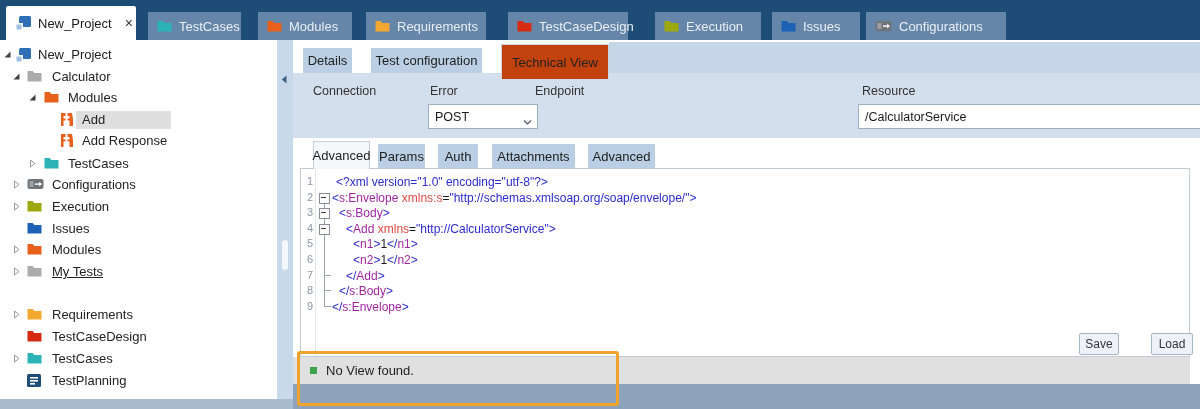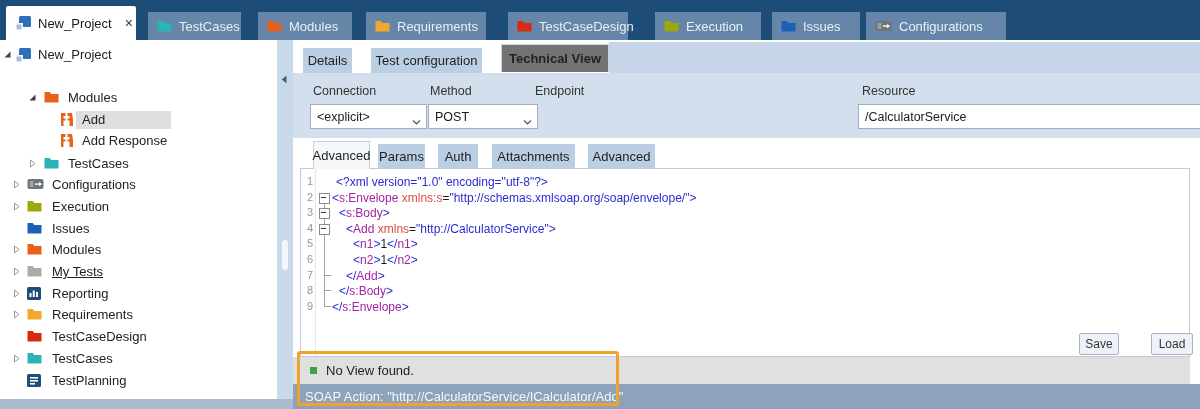--- a/index.html
+++ b/index.html
@@ -28,21 +28,21 @@
   .splitter{left:277px;top:40px;width:16px;height:359px;background:#C8D9E9;}
   .split-arrow{left:281px;top:70px;}
   .split-thumb{left:282px;top:240px;width:6px;height:30px;background:#F3F7FB;border-radius:3px;}
   .bottomleft{left:0;top:399px;width:293px;height:10px;background:#A9BCCF;}
 
   
   .mainbg{left:293px;top:40px;width:907px;height:369px;background:#fff;}
   .tabfill{left:609px;top:42px;width:591px;height:31px;background:#C6D5E7;}
   .dtab{position:absolute;display:flex;align-items:center;justify-content:center;font-size:13px;color:#222;box-sizing:border-box;}
   .dtab.inactive{top:48px;height:25px;background:#BACFE3;}
-  .dtab.active{top:44px;height:28px;background:#737373;border:1px solid #CBD5E1;border-bottom:none;z-index:2;font-weight:bold;}
+  .dtab.active{top:44px;height:35px;background:#c2410c;border:1px solid #CBD5E1;border-bottom:none;z-index:2;}
 
   .band{left:293px;top:73px;width:907px;height:65px;background:#D3DFEC;}
   .flabel{position:absolute;top:84px;font-size:12.5px;color:#333;}
   .fbox{position:absolute;top:104px;height:23px;background:#fff;border:1px solid #9FAEC0;font-size:12.5px;color:#1A1A1A;display:flex;align-items:center;padding:0 6px;white-space:nowrap;overflow:hidden;}
   .fbox .chev{position:absolute;right:5px;top:9px;}
 
   .ptab{position:absolute;display:flex;align-items:center;justify-content:center;font-size:13px;color:#222;box-sizing:border-box;}
   .ptab.inactive{top:144px;height:25px;background:#BACFE3;}
   .ptab.active{top:141px;height:28px;background:#F5F8FB;border:1px solid #C6D0DC;border-bottom:none;z-index:2;}
 
@@ -155,20 +155,33 @@
           </svg>
         </span>
         <span class="ticon" style="left: 15px;">
           <svg width="16" height="15" viewBox="0 0 16 15">
             <rect x="4" y="0" width="12" height="11" rx="1.5" fill="#2E6FB8"></rect>
             <rect x="0.75" y="7.75" width="6.5" height="6.5" fill="#9FC0DF" stroke="#FFFFFF" stroke-width="1.5"></rect>
           </svg>
         </span>
         <span class="lbl" style="left: 38px;">New_Project</span>
       </div>
+      <div class="trow" style="top: 25.7px;">
+        <span class="exp" style="left: 12px;">
+          <svg width="9" height="9">
+            <path d="M7.5 1.5 V7.5 H1.5 Z" fill="#404040"></path>
+          </svg>
+        </span>
+        <span class="ticon" style="left: 27px;">
+          <svg width="15" height="12" viewBox="0 0 15 12">
+            <path d="M0.5 1 h5.2 l1.6 2 h7.2 v8.5 h-14 z" fill="#ABABAB"></path>
+          </svg>
+        </span>
+        <span class="lbl" style="left: 52px;">Calculator</span>
+      </div>
       <div class="trow" style="top: 47.4px;">
         <span class="exp" style="left: 28px;">
           <svg width="9" height="9">
             <path d="M7.5 1.5 V7.5 H1.5 Z" fill="#404040"></path>
           </svg>
         </span>
         <span class="ticon" style="left: 44px;">
           <svg width="15" height="12" viewBox="0 0 15 12">
             <path d="M0.5 1 h5.2 l1.6 2 h7.2 v8.5 h-14 z" fill="#E8611A"></path>
           </svg>
@@ -263,36 +276,20 @@
             <path d="M2.5 1 L7 4.5 L2.5 8 Z" fill="#FDFDFD" stroke="#9B9B9B"></path>
           </svg>
         </span>
         <span class="ticon" style="left: 27px;">
           <svg width="15" height="12" viewBox="0 0 15 12">
             <path d="M0.5 1 h5.2 l1.6 2 h7.2 v8.5 h-14 z" fill="#ABABAB"></path>
           </svg>
         </span>
         <span class="lbl" style="left: 52px; text-decoration: underline;">My Tests</span>
       </div>
-      <div class="trow" style="top: 242.7px;">
-        <span class="exp" style="left: 12px;">
-          <svg width="9" height="9">
-            <path d="M2.5 1 L7 4.5 L2.5 8 Z" fill="#FDFDFD" stroke="#9B9B9B"></path>
-          </svg>
-        </span>
-        <span class="ticon" style="left: 27px;">
-          <svg width="14" height="13" viewBox="0 0 14 13">
-            <rect width="14" height="13" rx="1.5" fill="#1F4E79"></rect>
-            <rect x="2.5" y="6" width="2" height="4" fill="#fff"></rect>
-            <rect x="5.75" y="3.5" width="2" height="6.5" fill="#fff"></rect>
-            <rect x="9" y="5" width="2" height="5" fill="#fff"></rect>
-          </svg>
-        </span>
-        <span class="lbl" style="left: 52px;">Reporting</span>
-      </div>
       <div class="trow" style="top: 264.4px;">
         <span class="exp" style="left: 12px;">
           <svg width="9" height="9">
             <path d="M2.5 1 L7 4.5 L2.5 8 Z" fill="#FDFDFD" stroke="#9B9B9B"></path>
           </svg>
         </span>
         <span class="ticon" style="left: 27px;">
           <svg width="15" height="12" viewBox="0 0 15 12">
             <path d="M0.5 1 h5.2 l1.6 2 h7.2 v8.5 h-14 z" fill="#F2A72E"></path>
           </svg>
@@ -349,30 +346,24 @@
       <div class="dtab inactive" style="left: 371px; width: 111px;">
         <span>Test configuration</span>
       </div>
       <div class="dtab active" style="left: 501px; width: 108px;">
         <span>Technical View</span>
       </div>
     </div>
 
   <div class="abs band"></div>
   <div class="flabel" style="left:313px">Connection</div>
-  <div class="flabel" style="left:430px">Method</div>
+  <div class="flabel" style="left:430px">Error</div>
   <div class="flabel" style="left:535px">Endpoint</div>
   <div class="flabel" style="left:862px">Resource</div>
 
-  <div class="fbox" style="left:310px;width:103px">
-    <span>&lt;explicit&gt;</span>
-    <span class="chev"><svg width="9" height="5">
-          <path d="M1 0.5 L4.5 4 L8 0.5" fill="none" stroke="#4A5A6A" stroke-width="1.2"></path>
-        </svg></span>
-  </div>
   <div class="fbox" style="left:428px;width:96px">
     <span>POST</span>
     <span class="chev"><svg width="9" height="5">
           <path d="M1 0.5 L4.5 4 L8 0.5" fill="none" stroke="#4A5A6A" stroke-width="1.2"></path>
         </svg></span>
   </div>
   <div class="fbox" style="left:858px;width:330px">
     <span>/CalculatorService</span>
   </div>
 
@@ -470,16 +461,15 @@
           <div class="ftick"></div>
         </div>
         <div class="cl-code" style="left: 31px;"><span style="color: rgb(43, 43, 208);">&lt;/</span><span style="color: rgb(163, 38, 163);">s:Envelope</span><span style="color: rgb(43, 43, 208);">&gt;</span></div>
       </div>
     </div>
 
   <div class="abs st-gray"></div>
   <div class="abs st-bullet"></div>
   <div class="abs st-text">No View found.</div>
   <div class="abs st-blue"></div>
-  <div class="abs st-soap">SOAP Action: "http://CalculatorService/ICalculator/Add"</div>
 
   <div class="abs annot"></div>
 </div>
 
 </body></html>

